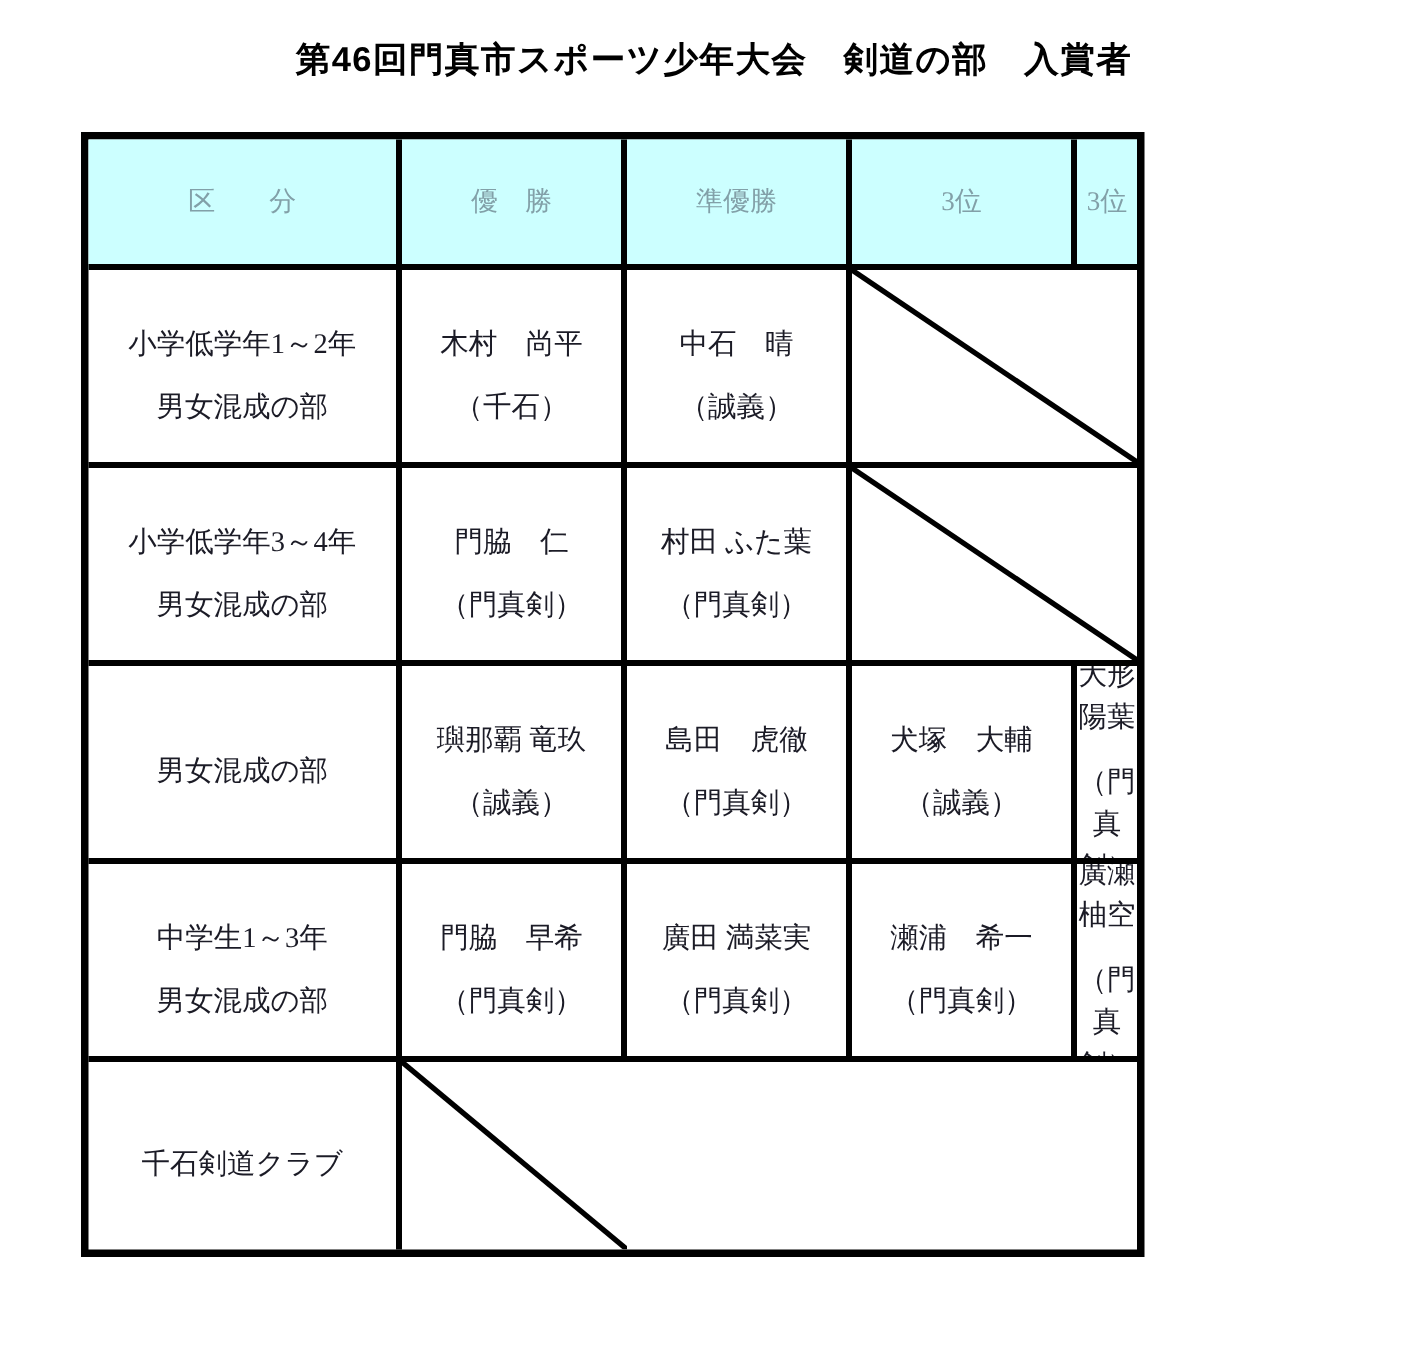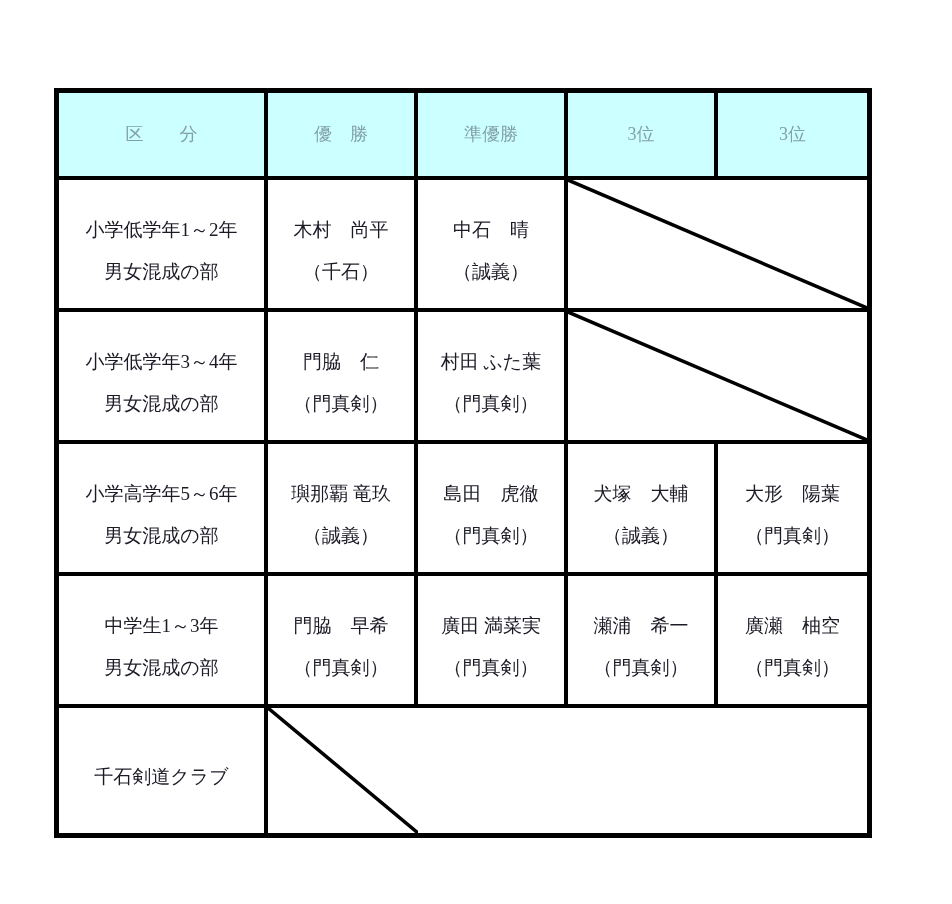--- a/index.html
+++ b/index.html
@@ -17,21 +17,21 @@
     text-align:center;
     font-family:"Liberation Sans","DejaVu Sans",sans-serif;
     font-weight:bold;
     font-size:23px;
     letter-spacing:1px;
     color:#000000;
   }
   #results-table{
     position:absolute;
     left:54px;top:88px;
-    width:818px;height:750px;
+    width:709px;height:750px;
     box-sizing:border-box;
     border:5px solid #000000;
     display:grid;
     grid-template-columns:209px 150px 150px 150px 1fr;
     grid-template-rows:87px 132px 132px 132px 132px 1fr;
   }
   .cell{
     position:relative;
     box-sizing:border-box;
     border-right:4px solid #000000;
@@ -58,20 +58,21 @@
     left:0;top:0;width:100%;height:100%;
     display:block;
   }
   .ln{display:block;margin-top:14px;}
 </style>
 </head>
 <body>
 
 <div id="page">
 
+  <div id="title">第46回門真市スポーツ少年大会　剣道の部　入賞者</div>
 
   <div id="results-table">
 
     <div class="cell hdr">区　　分</div>
     <div class="cell hdr">優　勝</div>
     <div class="cell hdr">準優勝</div>
     <div class="cell hdr">3位</div>
     <div class="cell hdr no-r">3位</div>
 
     <div class="cell">
@@ -104,21 +105,20 @@
       <span class="ln">村田 ふた葉</span>
       <span class="ln">（門真剣）</span>
     </div>
     <div class="cell span2 no-r">
       <svg class="diag" viewBox="0 0 100 100" preserveAspectRatio="none">
         <line x1="0" y1="0" x2="100" y2="100" stroke="#000000" stroke-width="3.5" vector-effect="non-scaling-stroke"></line>
       </svg>
     </div>
 
     <div class="cell">
-      <span class="ln">小学高学年5～6年</span>
       <span class="ln">男女混成の部</span>
     </div>
     <div class="cell">
       <span class="ln">璵那覇 竜玖</span>
       <span class="ln">（誠義）</span>
     </div>
     <div class="cell">
       <span class="ln">島田　虎徹</span>
       <span class="ln">（門真剣）</span>
     </div>

